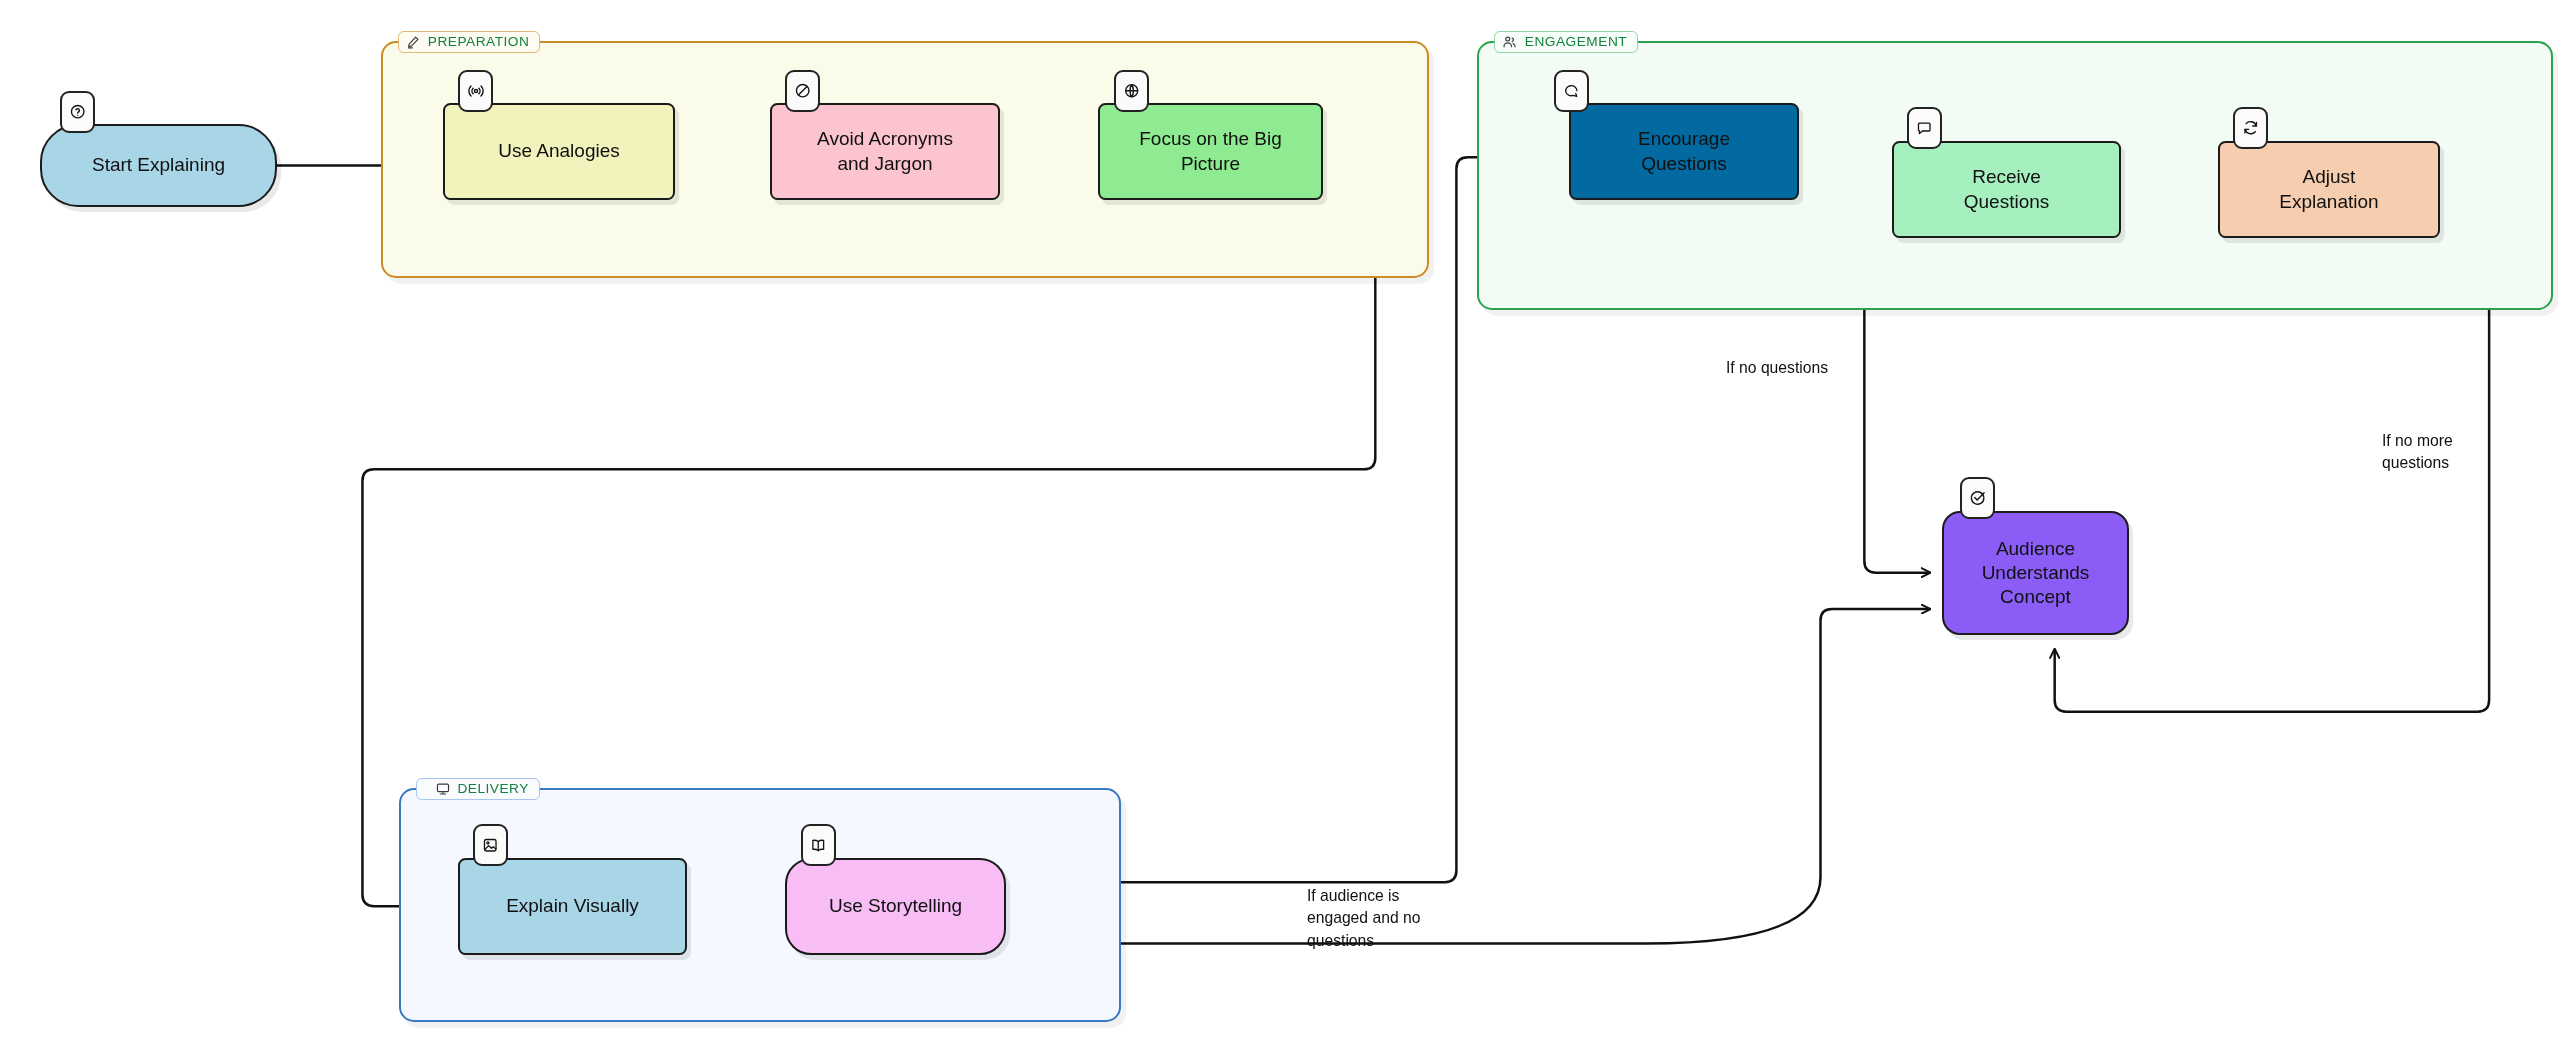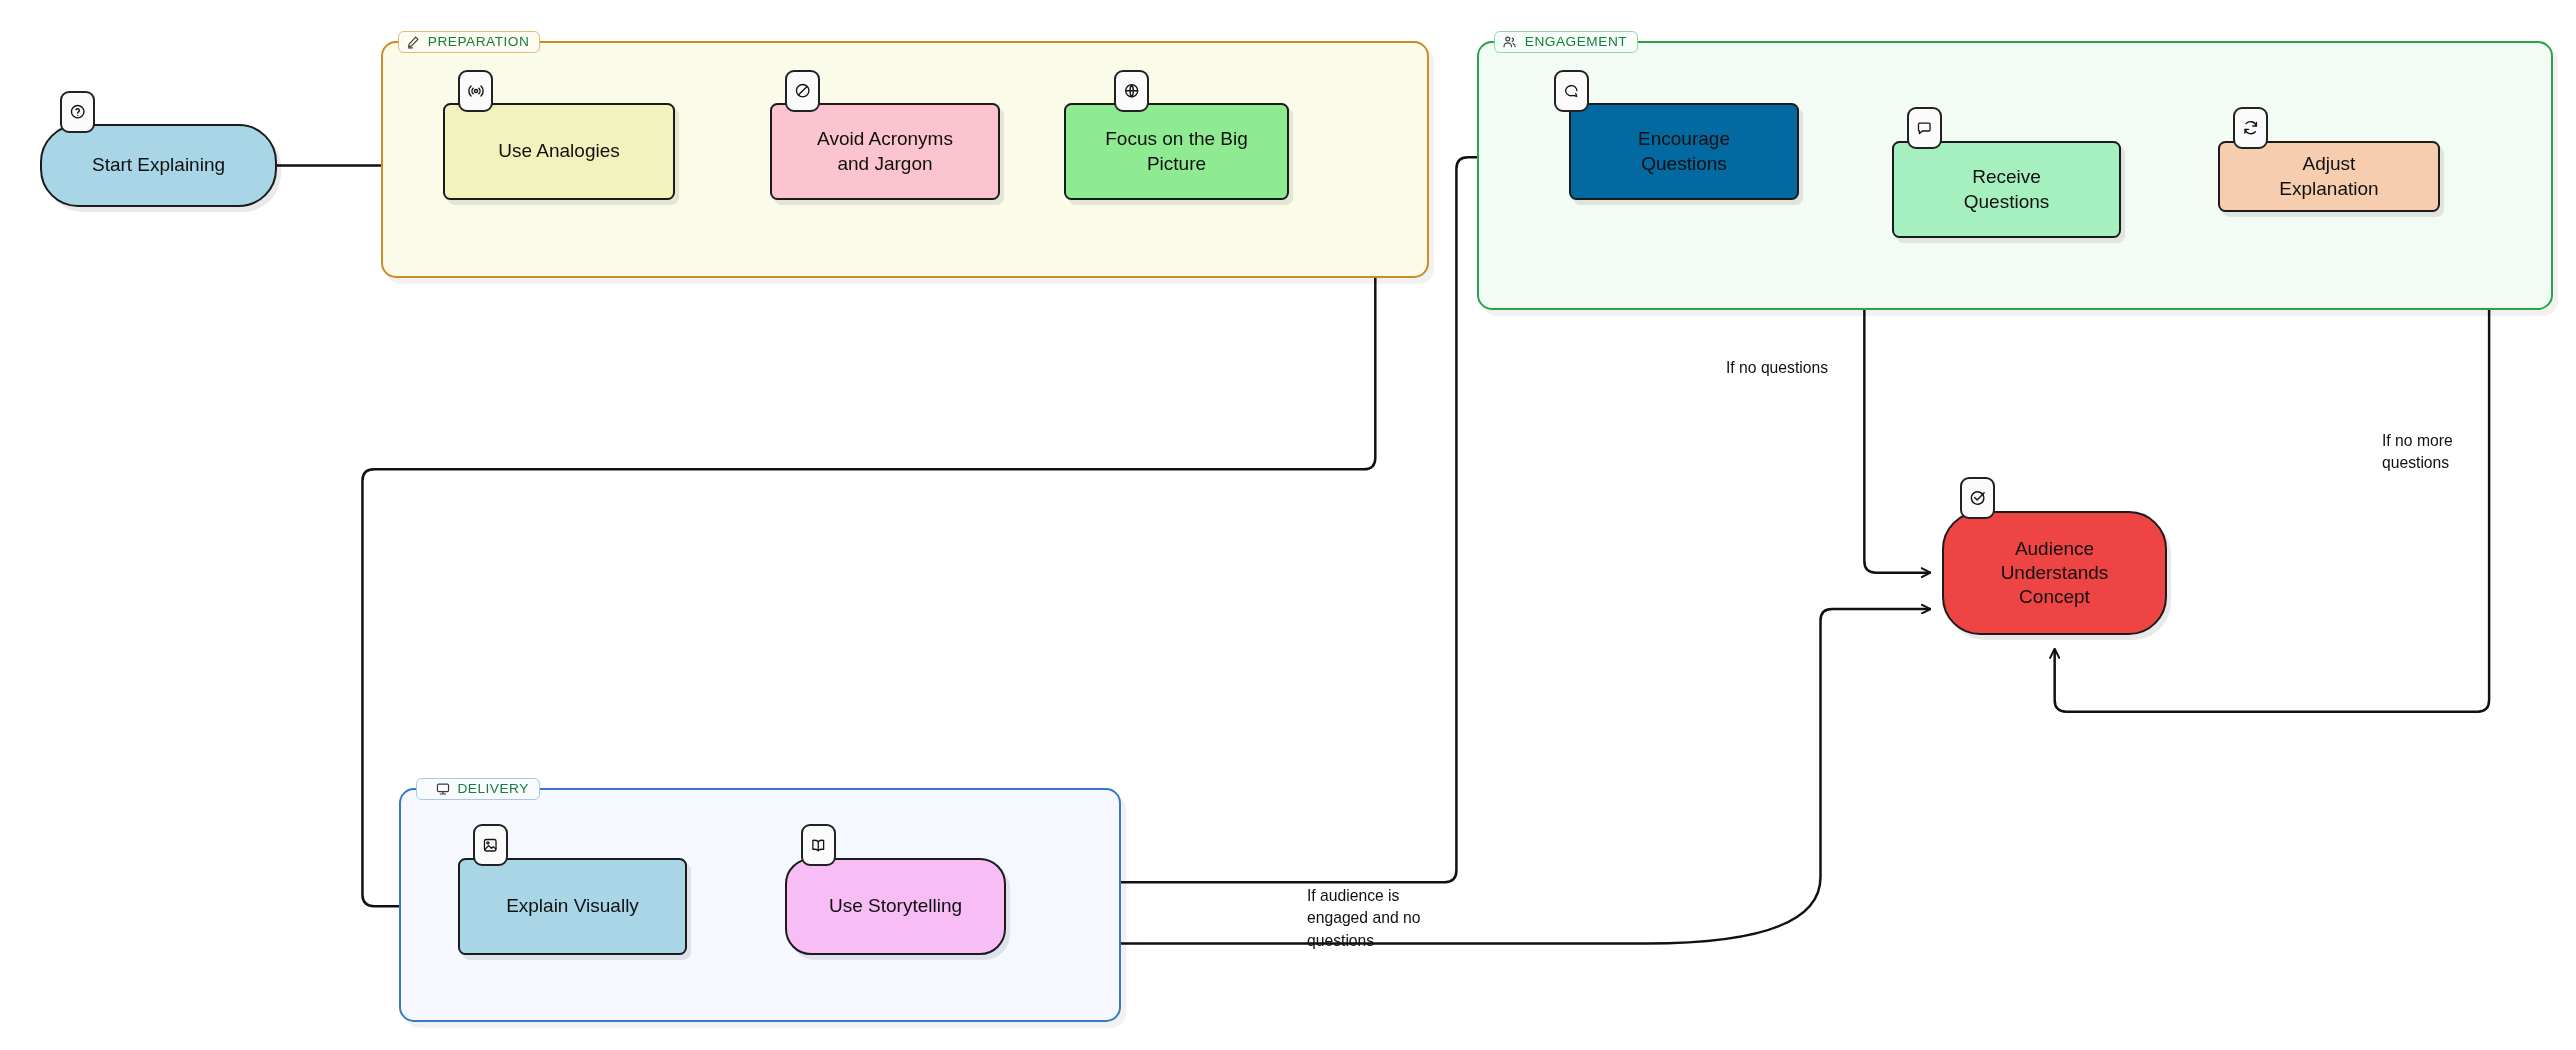--- a/index.html
+++ b/index.html
@@ -154,21 +154,21 @@
   </div>
   <div class="chip" style="left:785px;top:70px;">
     <span>
       <svg width="17.4" height="17.4" viewBox="0 0 24 24" fill="none" stroke="#141414" stroke-width="1.9" stroke-linecap="round" stroke-linejoin="round">
         <circle cx="12" cy="12" r="8.6"></circle>
         <path d="M6.1 17.9 L17.9 6.1"></path>
       </svg>
     </span>
   </div>
 
-  <div class="node rect" style="left:1064px;top:103px;width:225px;height:97px;background:#8eeb91;">
+  <div class="node rect" style="left:1098px;top:103px;width:225px;height:97px;background:#8eeb91;">
     <span class="nlabel">Focus on the Big
 Picture</span>
   </div>
   <div class="chip" style="left:1114px;top:70px;">
     <span>
       <svg width="17.4" height="17.4" viewBox="0 0 24 24" fill="none" stroke="#141414" stroke-width="1.9" stroke-linecap="round" stroke-linejoin="round">
         <circle cx="12" cy="12" r="8.3"></circle>
         <path d="M3.8 12 L20.2 12"></path>
         <path d="M12 3.7 c3.2 3.4 3.2 13.2 0 16.6 c-3.2-3.4-3.2-13.2 0-16.6"></path>
       </svg>
@@ -220,36 +220,36 @@
   <div class="chip" style="left:1907px;top:107px;">
     <span>
       <svg width="16.5" height="16.5" viewBox="0 0 24 24" fill="none" stroke="#141414" stroke-width="1.9" stroke-linecap="round" stroke-linejoin="round">
         <path d="M5.2 4.6 L18.8 4.6 a1.6 1.6 0 0 1 1.6 1.6 L20.4 14.4
                  a1.6 1.6 0 0 1 -1.6 1.6 L9.4 16 L5 19.8 L5 16
                  a1.6 1.6 0 0 1 -1.4 -1.6 L3.6 6.2 a1.6 1.6 0 0 1 1.6 -1.6 Z"></path>
       </svg>
     </span>
   </div>
 
-  <div class="node rect" style="left:2218px;top:141px;width:222px;height:71px;background:#f6cdae;">
+  <div class="node rect" style="left:2218px;top:141px;width:222px;height:97px;background:#f6cdae;">
     <span class="nlabel">Adjust
 Explanation</span>
   </div>
   <div class="chip" style="left:2233px;top:107px;">
     <span>
       <svg width="17.4" height="17.4" viewBox="0 0 24 24" fill="none" stroke="#141414" stroke-width="1.9" stroke-linecap="round" stroke-linejoin="round">
         <path d="M19.6 9.5 A8.2 8.2 0 0 0 5.6 6.4"></path>
         <path d="M4.4 14.5 A8.2 8.2 0 0 0 18.4 17.6"></path>
         <path d="M19.9 4.6 L19.9 9.7 L14.8 9.7"></path>
         <path d="M4.1 19.4 L4.1 14.3 L9.2 14.3"></path>
       </svg>
     </span>
   </div>
 
-  <div class="node stadium" style="left:1942px;top:511px;width:225px;height:124px;background:#ef4444;">
+  <div class="node stadium" style="left:1942px;top:511px;width:187px;height:124px;background:#8b5cf6;border-radius:18px;">
     <span class="nlabel">Audience
 Understands
 Concept</span>
   </div>
   <div class="chip" style="left:1960px;top:477px;">
     <span>
       <svg width="17.4" height="17.4" viewBox="0 0 24 24" fill="none" stroke="#141414" stroke-width="1.9" stroke-linecap="round" stroke-linejoin="round">
         <path d="M20.4 11.1 A8.6 8.6 0 1 0 20.5 12.6"></path>
         <path d="M7.9 11.8 L11.3 15.2 L20.9 5.3"></path>
       </svg>

